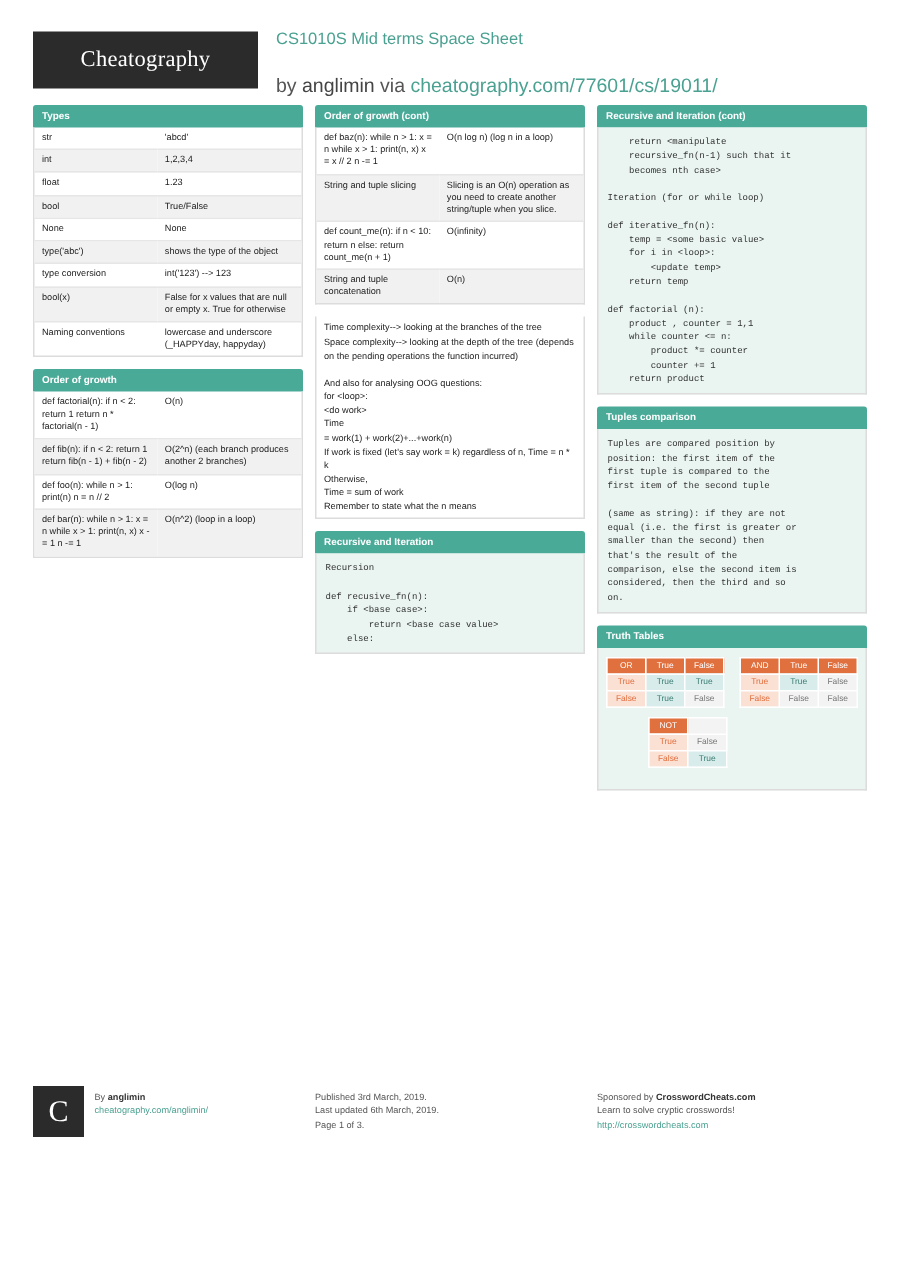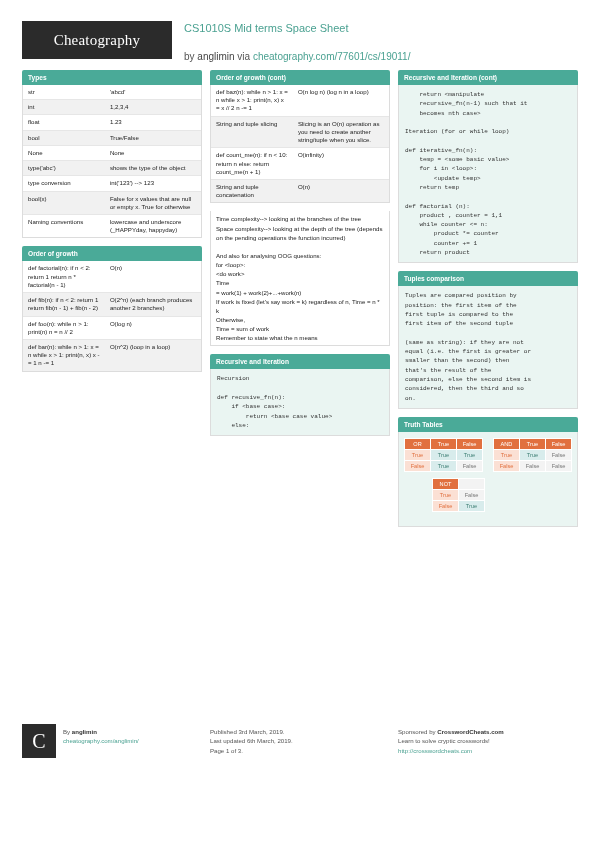--- a/index.html
+++ b/index.html
@@ -18,21 +18,21 @@
   
   .header { display:flex; align-items:center; height:44px; }
   .logo-box {
     width:150px; height:38px; background:#2b2b2b; color:#fff;
     display:flex; align-items:center; justify-content:center;
     font-family:"Liberation Serif", serif;
     font-size:15px; letter-spacing:.2px;
   }
   .title-block { padding-left:12px; padding-top:3px; }
   .title-block .t1 { font-size:11px; color:#4aa191; font-weight:normal; }
-  .title-block .t2 { font-size:10px; color:#555; margin-top:17px; }
+  .title-block .t2 { font-size:13px; color:#555; margin-top:17px; }
   .title-block .t2 a { color:#4aa191; text-decoration:none; }
   .title-block .t2 b { color:#444; font-weight:normal; }
 
   
   .cols { display:flex; gap:8px; margin-top:8px; }
   .col { width:180px; }
 
   .card { margin-bottom:8px; }
   .card-head {
     background:#4aaa98; color:#fff; font-size:6.6px; font-weight:bold;

